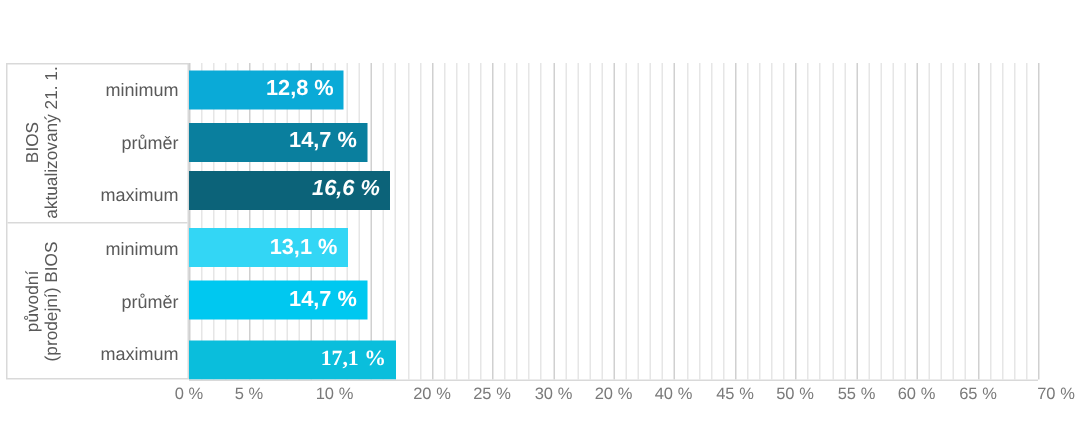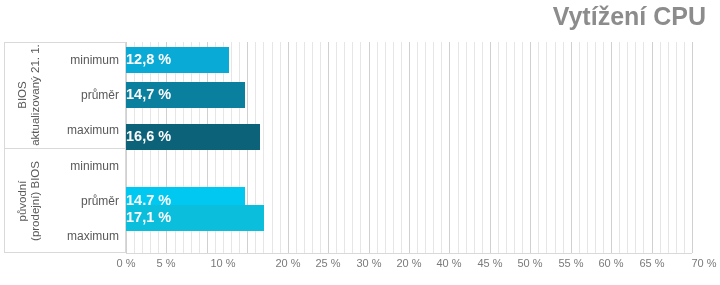--- a/index.html
+++ b/index.html
@@ -73,21 +73,21 @@
     left: 0;
     width: 100%;
   }
   .bar {
     position: absolute;
     left: 0;
     top: 0;
     bottom: 0;
     display: flex;
     align-items: center;
-    justify-content: flex-start;
+    justify-content: flex-end;
   }
   .bar-value {
     color: #ffffff;
     font-size: 14.5px;
     font-weight: bold;
     padding-right: 7px;
     white-space: nowrap;
     line-height: 1;
   }
 
@@ -166,21 +166,20 @@
     width: 566px;
     height: 1px;
     background: #d9d9d9;
   }
 </style>
 </head>
 <body>
 
 <div id="chart-root">
 
-  <div id="chart-title">Vytížení CPU</div>
 
   <div id="plot-area">
     <div id="gridlines-minor">
         <div class="gridline minor" style="left: 8px;"></div>
         <div class="gridline minor" style="left: 16px;"></div>
         <div class="gridline minor" style="left: 24px;"></div>
         <div class="gridline minor" style="left: 32px;"></div>
         <div class="gridline minor" style="left: 49px;"></div>
         <div class="gridline minor" style="left: 57px;"></div>
         <div class="gridline minor" style="left: 65px;"></div>
@@ -255,31 +254,36 @@
         <div class="bar-row" style="top: 0px; height: 35.1667px;">
           <div class="bar" style="width: 103.497px; background: rgb(10, 170, 215); height: 26px; top: 4.58333px; bottom: auto;">
             <span class="bar-value">12,8 %</span>
           </div>
         </div>
         <div class="bar-row" style="top: 35.1667px; height: 35.1667px;">
           <div class="bar" style="width: 118.86px; background: rgb(10, 127, 158); height: 26px; top: 4.58333px; bottom: auto;">
             <span class="bar-value">14,7 %</span>
           </div>
         </div>
-        <div class="bar-row" style="top: 77px; height: 35.1667px;">
+        <div class="bar-row" style="top: 67px; height: 35.1667px; font-style: italic;">
           <div class="bar" style="width: 134.223px; background: rgb(12, 99, 121); height: 26px; top: 4.58333px; bottom: auto;">
             <span class="bar-value">16,6 %</span>
+          </div>
+        </div>
+        <div class="bar-row" style="top: 105.5px; height: 35.1667px;">
+          <div class="bar" style="width: 105.923px; background: rgb(51, 214, 245); height: 26px; top: 4.58333px; bottom: auto;">
+            <span class="bar-value">13,1 %</span>
           </div>
         </div>
         <div class="bar-row" style="top: 140.667px; height: 35.1667px;">
           <div class="bar" style="width: 118.86px; background: rgb(0, 200, 240); height: 26px; top: 4.58333px; bottom: auto;">
             <span class="bar-value">14,7 %</span>
           </div>
         </div>
-        <div class="bar-row" style="top: 158px; height: 35.1667px;">
+        <div class="bar-row" style="top: 180px; height: 35.1667px; font-family: Liberation Serif, serif;">
           <div class="bar" style="width: 138.266px; background: rgb(10, 190, 220); height: 26px; top: 4.58333px; bottom: auto;">
             <span class="bar-value">17,1 %</span>
           </div>
         </div>
       </div>
   </div>
 
   <div id="axis-line"></div>
 
   <div id="cat-table">

